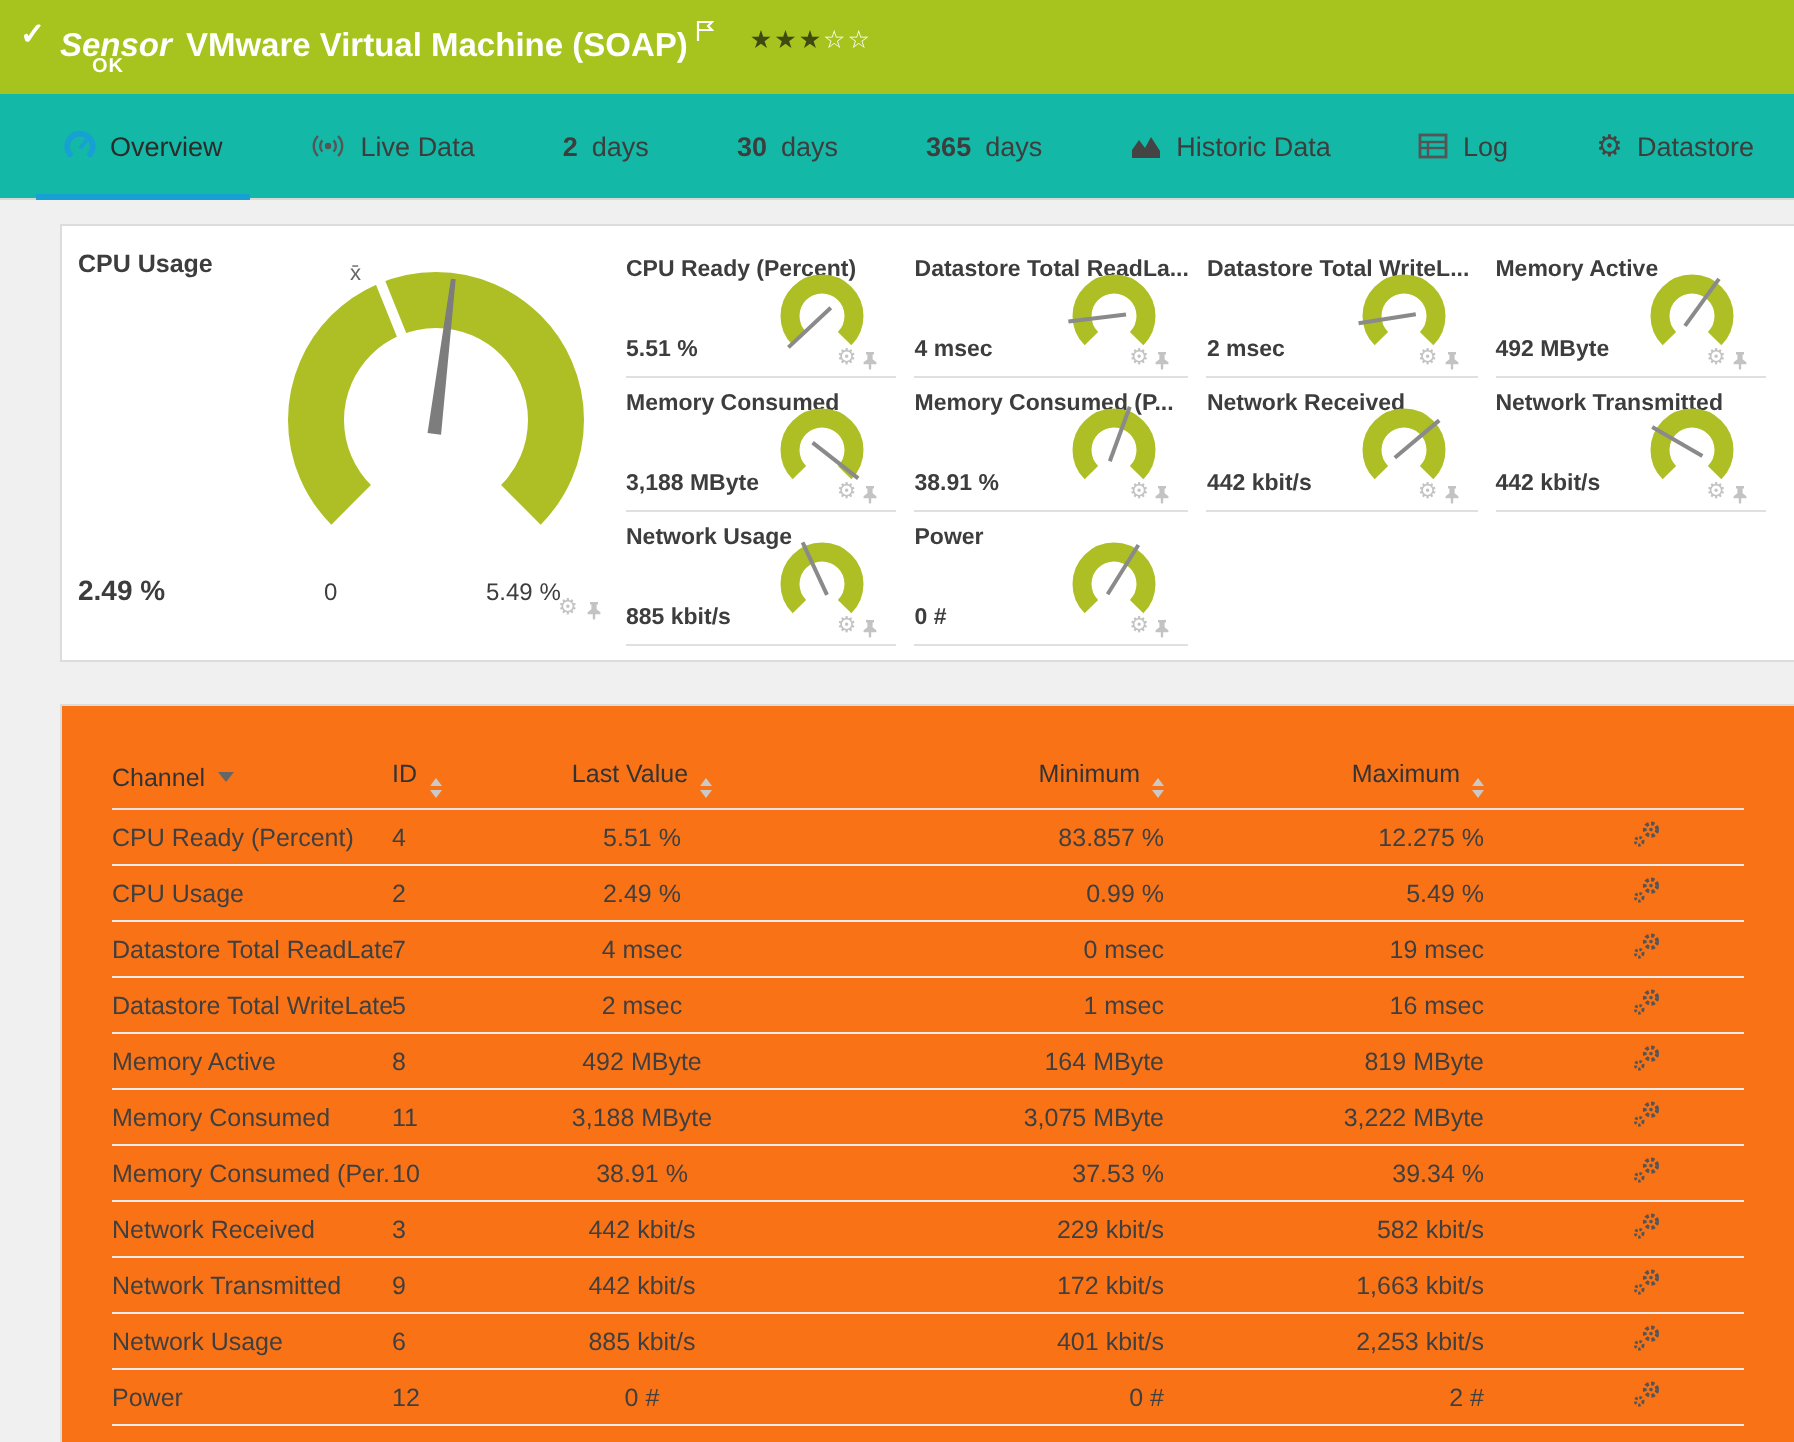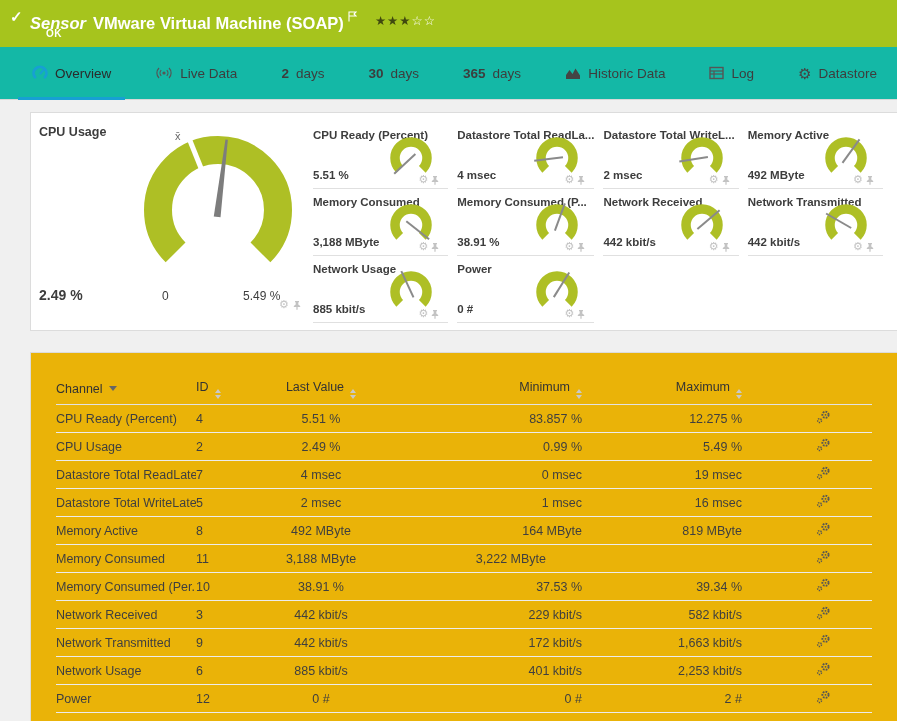--- a/index.html
+++ b/index.html
@@ -42,21 +42,21 @@
   .mg-icons{position:absolute;left:248px;top:186px;display:flex;gap:3px;align-items:center;color:#c3c3c3;}
   .mini-gear{font-size:11px;line-height:1;color:#c3c3c3;cursor:pointer;}
   .tiles{position:absolute;left:282px;top:9px;right:14px;display:grid;
     grid-template-columns:repeat(4,1fr);column-gap:9px;}
   .tile{position:relative;height:66px;border-bottom:1px solid #e0e0e0;}
   .tile-title{font-size:11.5px;font-weight:700;color:#3d3d3d;padding-top:7px;white-space:nowrap;overflow:hidden;}
   .tile .sg{position:absolute;right:12px;top:9px;}
   .tile-value{position:absolute;left:0;bottom:7px;font-size:11.5px;font-weight:700;color:#3d3d3d;}
   .tile-icons{position:absolute;right:8px;bottom:3px;display:flex;gap:2px;align-items:center;}
   
-  .table-panel{position:absolute;left:30px;top:352px;right:0;bottom:0;background:#eab308;
+  .table-panel{position:absolute;left:30px;top:352px;right:0;bottom:0;background:#f97316;
     border:1px solid #dcdcdc;border-right:none;border-bottom:none;box-sizing:border-box;
     padding:21px 25px 0 25px;}
   .thead{display:flex;align-items:center;height:30px;border-bottom:1px solid #e2e2e2;
     font-size:12.5px;color:#333;}
   .t-row{display:flex;align-items:center;height:27px;border-bottom:1px solid #ececec;
     font-size:12.5px;color:#3f3f3f;}
   .cell,.hcell{box-sizing:border-box;white-space:nowrap;overflow:hidden;}
   .c-channel{width:140px;text-align:left;}
   .c-id{width:60px;text-align:left;}
   .c-last{width:130px;text-align:center;}
@@ -413,20 +413,21 @@
               <circle cx="10.5" cy="5.8" r="3.1" fill="none" stroke="#555" stroke-width="1.9" stroke-dasharray="1.7 1.15"></circle>
               <circle cx="10.5" cy="5.8" r="0.9" fill="#555"></circle>
               <circle cx="4.6" cy="11.6" r="1.9" fill="none" stroke="#555" stroke-width="1.5" stroke-dasharray="1.25 0.95"></circle>
             </svg>
           </span></div>
       </div>
       <div class="t-row">
         <div class="cell c-channel">Memory Consumed</div>
         <div class="cell c-id">11</div>
         <div class="cell c-last">3,188 MByte</div>
+        <div class="cell c-min">3,075 MByte</div>
         <div class="cell c-max">3,222 MByte</div>
         <div class="cell c-action"><span class="gears">
             <svg width="17" height="16" viewBox="0 0 17 16">
               <circle cx="10.5" cy="5.8" r="3.1" fill="none" stroke="#555" stroke-width="1.9" stroke-dasharray="1.7 1.15"></circle>
               <circle cx="10.5" cy="5.8" r="0.9" fill="#555"></circle>
               <circle cx="4.6" cy="11.6" r="1.9" fill="none" stroke="#555" stroke-width="1.5" stroke-dasharray="1.25 0.95"></circle>
             </svg>
           </span></div>
       </div>
       <div class="t-row">

